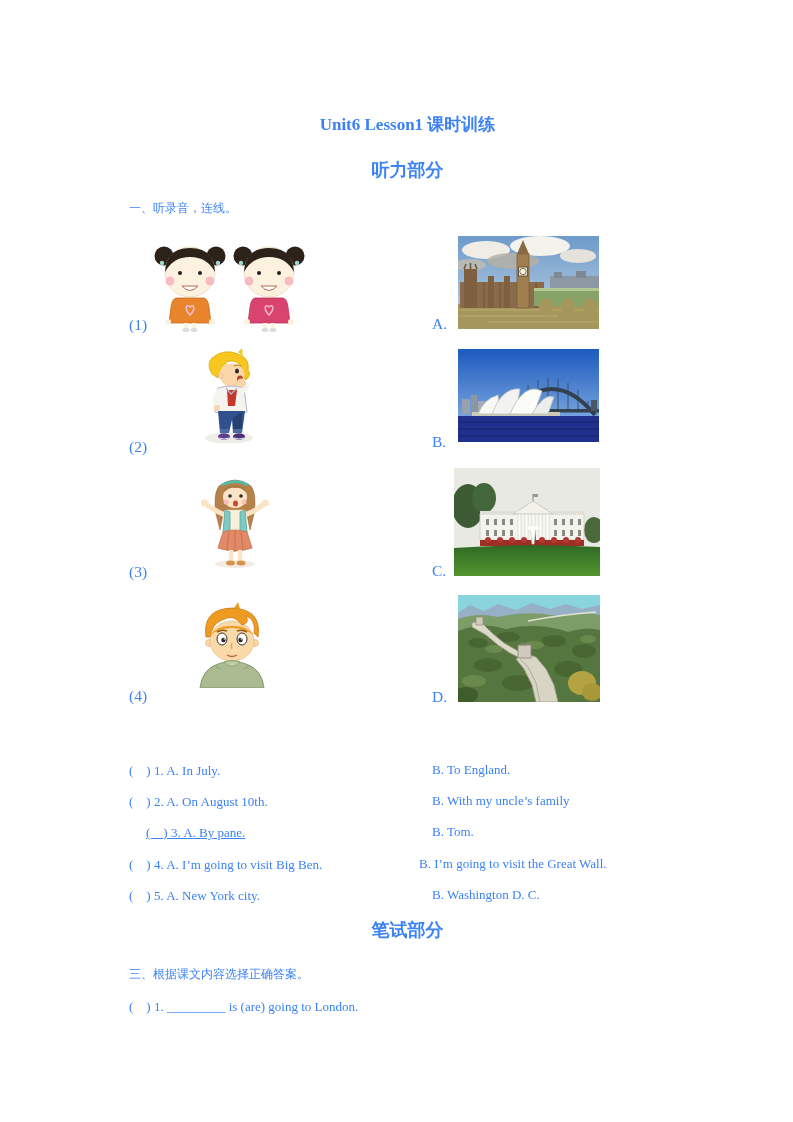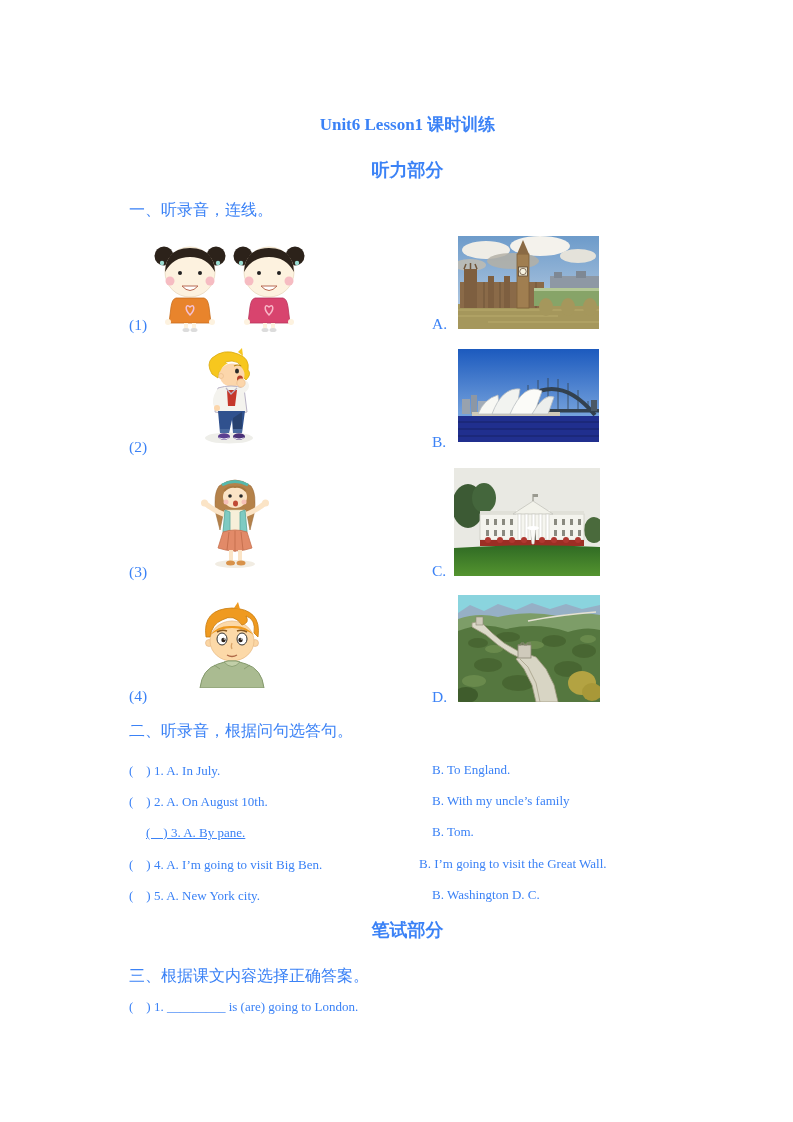--- a/index.html
+++ b/index.html
@@ -6,21 +6,21 @@
   html,body { background:#ffffff; }
   .page {
     position:relative; width:771px; height:1122px; margin:12px auto;
     background:#ffffff; color:#3b82f6; overflow:hidden;
     font-family:"Liberation Serif","DejaVu Serif",serif;
   }
   .abs { position:absolute; white-space:nowrap; }
   .center { left:0; width:793px; text-align:center; }
   .title { font-size:17px; font-weight:bold; }
   .part-head { font-size:18px; font-weight:bold; }
-  .sec-head { font-size:16px; }
+  .sec-head { font-size:12px; }
   .qtext { font-size:13px; }
   .tag { font-size:15.5px; }
   svg { display:block; }
 </style>
 </head>
 <body>
 
 <div class="page">
 
   <div class="abs center title" style="top:101px;">Unit6 Lesson1 课时训练</div>
@@ -313,21 +313,20 @@
       <path d="M62,64 L70,72 L78,88 L82,107" stroke="#b0ab94" stroke-width="1" fill="none"></path>
       <rect x="60" y="50" width="13" height="13" fill="#cfcabb" stroke="#8a8674" stroke-width="0.8"></rect>
       <path d="M60,50 h3 v-2 h3 v2 h3 v-2 h4" stroke="#8a8674" stroke-width="1" fill="none"></path>
       <rect x="18" y="22" width="7" height="8" fill="#cfcabb" stroke="#8a8674" stroke-width="0.6"></rect>
       <ellipse cx="124" cy="88" rx="14" ry="12" fill="#b3a342"></ellipse>
       <ellipse cx="134" cy="97" rx="10" ry="9" fill="#a89838"></ellipse>
       <ellipse cx="8" cy="100" rx="12" ry="8" fill="#3f5c2c"></ellipse>
     </svg>
   </div>
 
-  <div class="abs sec-head" style="left:118px; top:709px;">二、听录音，根据问句选答句。</div>
 
   <div class="abs qtext" style="left:118px; top:750px;">(　) 1. A. In July.</div>
   <div class="abs qtext" style="left:421px; top:750px;">B. To England.</div>
 
   <div class="abs qtext" style="left:118px; top:781px;">(　) 2. A. On August 10th.</div>
   <div class="abs qtext" style="left:421px; top:781px;">B. With my uncle’s family</div>
 
   <div class="abs qtext" style="left:135px; top:812px;text-decoration:underline;">(　) 3. A. By pane.</div>
   <div class="abs qtext" style="left:421px; top:812px;">B. Tom.</div>
 

